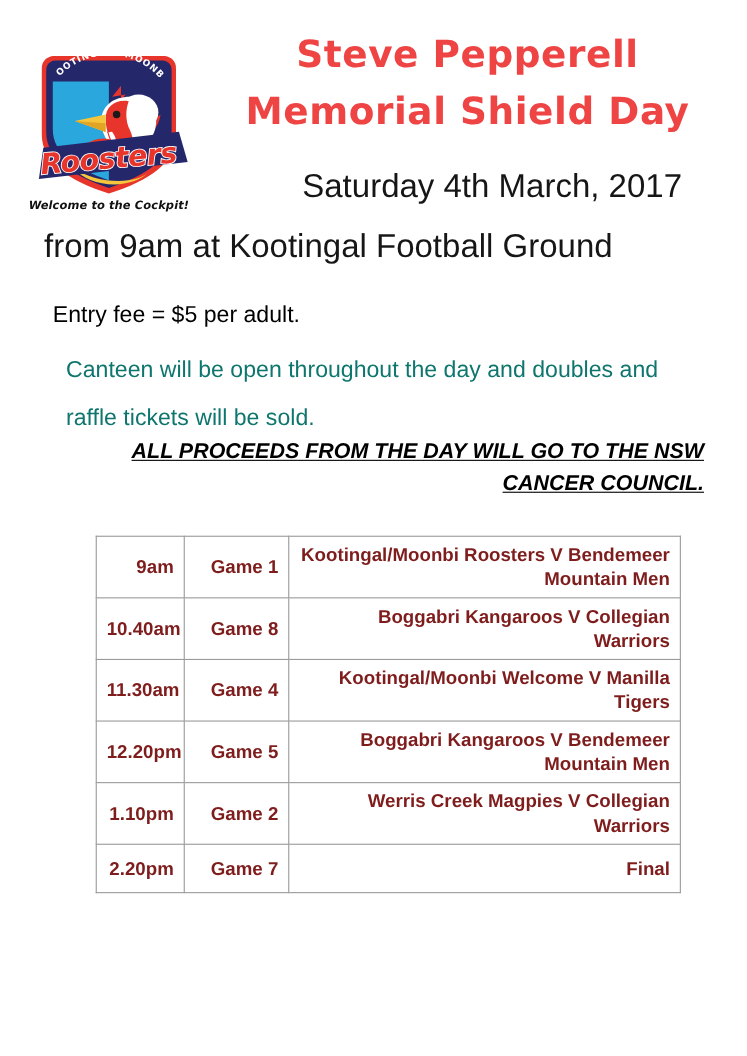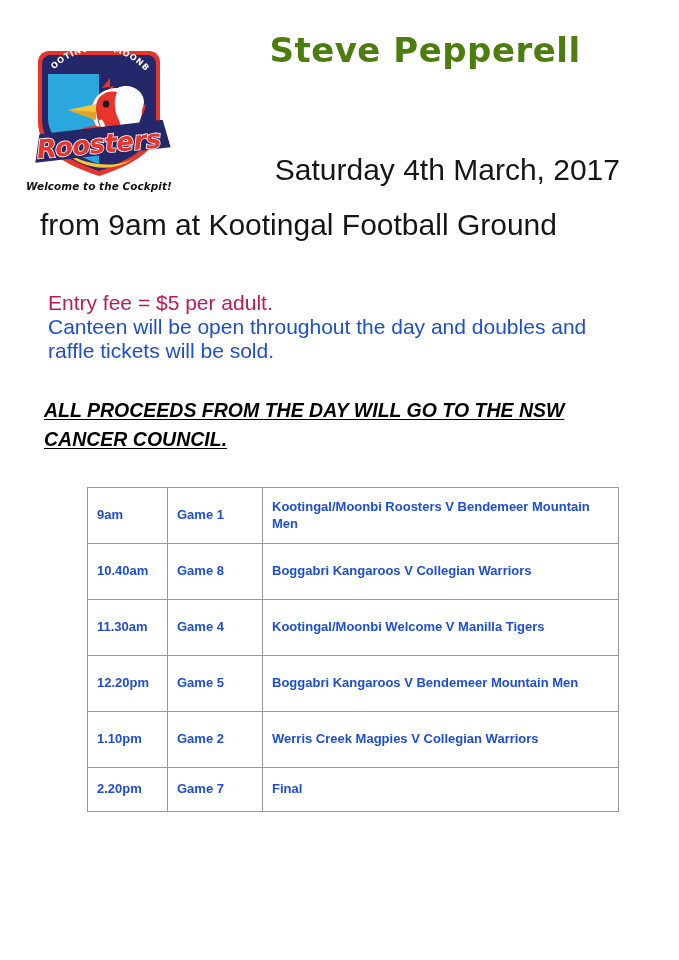--- a/index.html
+++ b/index.html
@@ -34,21 +34,21 @@
     top: 24px;
     width: 470px;
     text-align: center;
   }
   .poster-title {
     font-family: "DejaVu Sans", sans-serif;
     font-weight: bold;
     font-size: 34px;
     line-height: 52px;
     letter-spacing: 0.5px;
-    color: #4d7c0f;
+    color: #ef4444;
   }
   #subtitle-date {
     position: absolute;
     left: 150px;
     top: 150px;
     width: 470px;
     text-align: right;
     font-size: 30px;
     line-height: 40px;
     font-family: "Liberation Sans", sans-serif;
@@ -63,60 +63,61 @@
     font-size: 30px;
     line-height: 40px;
     font-family: "Liberation Sans", sans-serif;
     color: #161616;
   }
 
   
   #entry-fee {
     position: absolute;
     left: 48px;
-    top: 288px;
+    top: 272px;
     font-size: 21px;
     line-height: 30px;
-    color: #be185d;
+    color: #000000;
   }
   #canteen-note {
     position: absolute;
-    left: 48px;
+    left: 60px;
     top: 315px;
     width: 580px;
     font-size: 21px;
-    line-height: 24px;
-    color: #1d4ed8;
+    line-height: 43px;
+    color: #0f766e;
   }
   #proceeds-note {
     position: absolute;
     left: 44px;
     top: 396px;
     width: 596px;
-    text-align: left;
+    text-align: right;
     font-size: 19.5px;
     line-height: 29px;
     font-weight: bold;
     font-style: italic;
     text-decoration: underline;
     text-underline-offset: 2px;
     color: #000000;
   }
 
   
   #schedule-table {
     position: absolute;
     left: 87px;
     top: 487px;
     width: 531px;
     border-collapse: collapse;
     table-layout: fixed;
-    font-size: 13px;
+    font-size: 17px;
     font-weight: bold;
-    color: #1d4ed8;
+    color: #7f1d1d;
+    text-align: right;
   }
   #schedule-table td {
     border: 1px solid #9a9a9a;
     padding: 4px 9px;
     vertical-align: middle;
     line-height: 1.28;
   }
   #schedule-table tr { height: 56px; }
   .col-time  { width: 80px; }
   .col-game  { width: 95px; }
@@ -165,20 +166,21 @@
 
     <path d="M22 104 L146 98 L152 126 L16 132 Z" fill="#25276b" transform="rotate(-4 84 115)"></path>
     <text x="81" y="127" text-anchor="middle" transform="rotate(-5 81 122)" font-family="DejaVu Sans, sans-serif" font-size="26" font-weight="bold" font-style="italic" fill="#e8352b" stroke="#ffffff" stroke-width="1.6" paint-order="stroke" letter-spacing="-0.5">Roosters</text>
 
     <text x="81" y="164" text-anchor="middle" font-family="DejaVu Sans, sans-serif" font-size="10.4" font-weight="bold" font-style="italic" fill="#111111" letter-spacing="0.1">Welcome to the Cockpit!</text>
   </svg>
 </div>
 
 <div id="title-wrap">
   <div class="poster-title">Steve Pepperell</div>
+  <div class="poster-title">Memorial Shield Day</div>
 </div>
 
 <div id="subtitle-date">Saturday 4th March, 2017</div>
 <div id="subtitle-venue">from 9am at Kootingal Football Ground</div>
 
 <div id="entry-fee">Entry fee = $5 per adult.</div>
 <div id="canteen-note">Canteen will be open throughout the day and doubles and raffle tickets will be sold.</div>
 <div id="proceeds-note">ALL PROCEEDS FROM THE DAY WILL GO TO THE NSW CANCER COUNCIL.</div>
 
 <table id="schedule-table">

